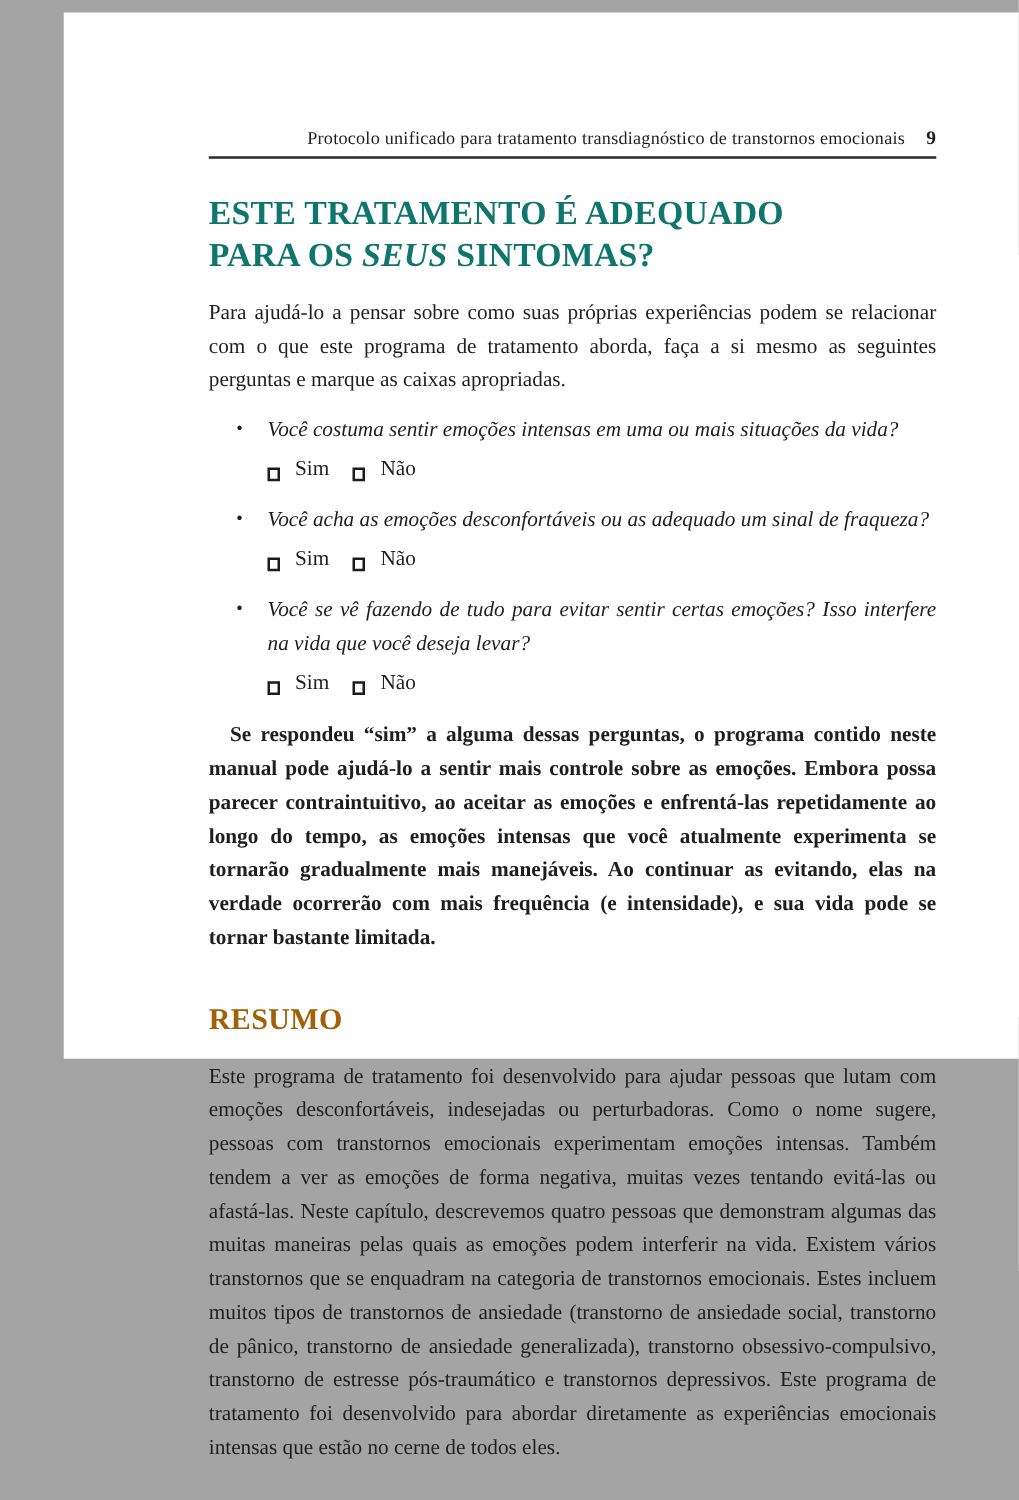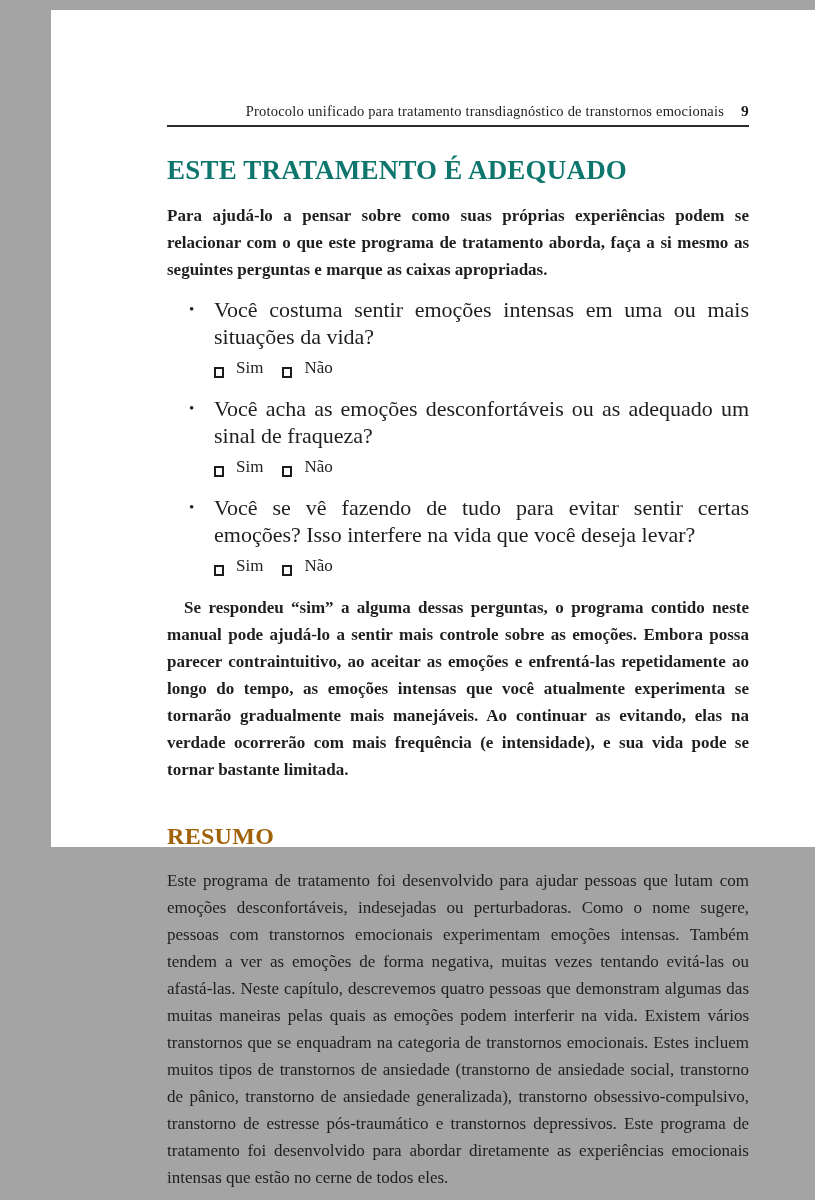--- a/index.html
+++ b/index.html
@@ -49,21 +49,21 @@
     color: #0f766e;
   }
   h1.section-title .h1-line { display: block; }
   h1.section-title em { font-style: italic; }
   
   p.body-par {
     font-size: 17px;
     line-height: 27px;
     text-align: justify;
   }
-  .intro { margin-top: 15px; font-weight: bold; }
+  .intro { margin-top: 15px; }
   .indented { text-indent: 17px; font-weight: bold; }
   .answer { margin-top: 18px; }
   
   ul.question-list {
     list-style: none;
     margin-top: 13px;
   }
   ul.question-list li {
     position: relative;
     margin-left: 47px;
@@ -71,23 +71,24 @@
   }
   .bullet {
     position: absolute;
     left: -25px;
     top: 0;
     font-size: 15px;
     line-height: 27px;
     color: #1e1e1e;
   }
   .question-text {
-    font-size: 22px;
+    font-size: 17px;
     line-height: 27px;
     text-align: justify;
+    font-style: italic;
   }
   .options-row {
     margin-top: 4px;
     display: flex;
     align-items: flex-end;
     height: 24px;
   }
   .checkbox {
     display: inline-block;
     width: 10px;
@@ -116,20 +117,21 @@
 
 <div class="page">
   <div class="content">
 
     <div class="running-header">
       <span>Protocolo unificado para tratamento transdiagnóstico de transtornos emocionais</span><span class="pagenum">9</span>
     </div>
 
     <h1 class="section-title">
       <span class="h1-line">ESTE TRATAMENTO É ADEQUADO</span>
+      <span class="h1-line"><span>PARA OS </span><em>SEUS</em><span> SINTOMAS?</span></span>
     </h1>
 
     <p class="body-par intro">Para ajudá-lo a pensar sobre como suas próprias experiências podem se relacionar com o que este programa de tratamento aborda, faça a si mesmo as seguintes perguntas e marque as caixas apropriadas.</p>
 
     <ul class="question-list">
       <li>
         <span class="bullet">•</span>
         <div class="question-text">Você costuma sentir emoções intensas em uma ou mais situações da vida?</div>
         <div class="options-row">
           <span class="checkbox"></span>

